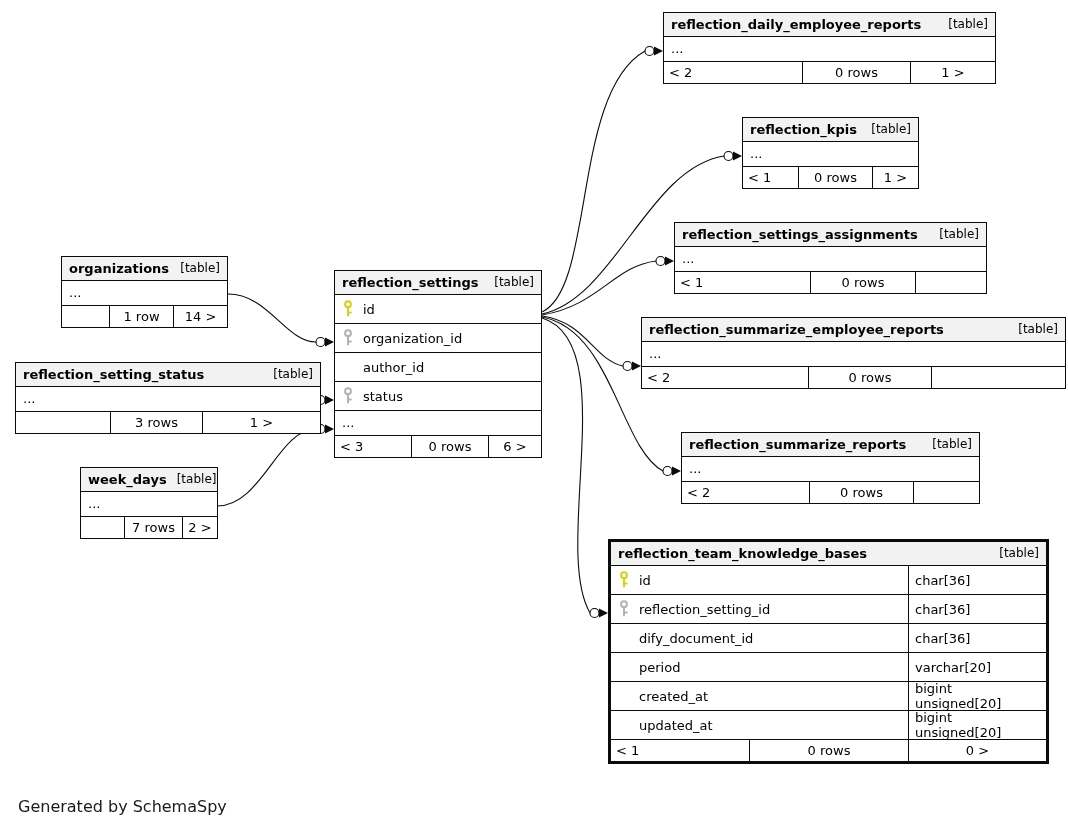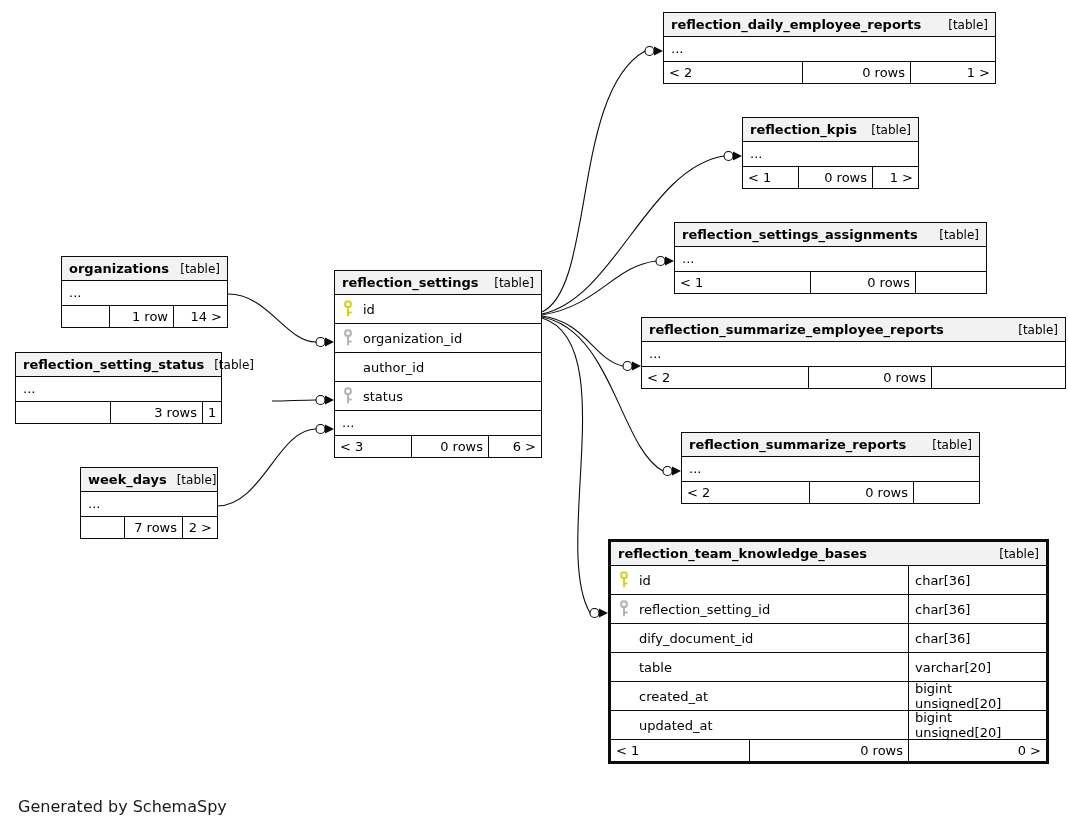--- a/index.html
+++ b/index.html
@@ -1,28 +1,28 @@
 <!DOCTYPE html>
 <html><head>
 <meta charset="utf-8">
 <style>
   html,body{margin:0;padding:0;background:#ffffff;}
   #canvas{position:relative;width:1068px;height:827px;background:#ffffff;
           font-family:"DejaVu Sans","Liberation Sans",sans-serif;color:#000;overflow:hidden;}
   #edges{position:absolute;left:0;top:0;width:1068px;height:827px;}
   .tbl{position:absolute;background:#fff;border:1px solid #0b0b0b;box-sizing:border-box;font-size:13px;}
   .tbl.hl{border-width:3px;}
-  .tbl-header{display:flex;justify-content:space-between;align-items:flex-end;gap:10px;
+  .tbl-header{display:flex;justify-content:space-between;align-items:flex-start;gap:10px;
               background:#f2f2f2;border-bottom:1px solid #0b0b0b;padding:4px 7px;}
   .tbl-name{font-weight:700;font-size:13px;white-space:nowrap;}
   .tbl-tag{font-size:12px;white-space:nowrap;}
   .dots{padding:3px 7px;border-bottom:1px solid #0b0b0b;height:18px;line-height:18px;}
   .tbl-footer{display:flex;}
   .fc{padding:3px 5px;border-right:1px solid #0b0b0b;box-sizing:border-box;white-space:nowrap;overflow:hidden;}
-  .fc.r{text-align:right;}
+  .fc.r{text-align:center;}
   .fc.last{border-right:none;flex:1;}
   .frow{display:flex;align-items:center;gap:9px;border-bottom:1px solid #0b0b0b;padding:0 7px;height:28px;}
   .keyslot{width:12px;flex:0 0 12px;height:18px;display:flex;align-items:center;}
   .krow{display:flex;border-bottom:1px solid #0b0b0b;height:29px;box-sizing:border-box;}
   .kname{flex:1;display:flex;align-items:center;gap:9px;padding:0 7px;}
   .ktype{width:138px;flex:0 0 138px;border-left:1px solid #0b0b0b;display:flex;align-items:center;padding:0 6px;box-sizing:border-box;}
   .note{position:absolute;left:18px;top:797px;font-size:16px;color:#1a1a1a;}
   svg .edge{fill:none;stroke:#0b0b0b;stroke-width:1.1;}
   svg .dot{fill:#fff;stroke:#0b0b0b;stroke-width:1.1;}
   svg .arr{fill:#0b0b0b;stroke:none;}
@@ -86,21 +86,21 @@
       <span class="tbl-tag">[table]</span>
     </div>
     <div class="dots">...</div>
     <div class="tbl-footer">
       <span class="fc" style="width:48px"></span>
       <span class="fc r" style="width:64px">1 row</span>
       <span class="fc r last">14 &gt;</span>
     </div>
   </div>
 
-  <div class="tbl" style="left:15px;top:352px;width:207px">
+  <div class="tbl" style="left:15px;top:362px;width:306px">
     <div class="tbl-header">
       <span class="tbl-name">reflection_setting_status</span>
       <span class="tbl-tag">[table]</span>
     </div>
     <div class="dots">...</div>
     <div class="tbl-footer">
       <span class="fc" style="width:95px"></span>
       <span class="fc r" style="width:92px">3 rows</span>
       <span class="fc r last">1 &gt;</span>
     </div>
@@ -275,21 +275,21 @@
     <div class="krow">
       <span class="kname">
         <span class="keyslot"></span>
         <span>dify_document_id</span>
       </span>
       <span class="ktype">char[36]</span>
     </div>
     <div class="krow">
       <span class="kname">
         <span class="keyslot"></span>
-        <span>table</span>
+        <span>period</span>
       </span>
       <span class="ktype">varchar[20]</span>
     </div>
     <div class="krow">
       <span class="kname">
         <span class="keyslot"></span>
         <span>created_at</span>
       </span>
       <span class="ktype">bigint unsigned[20]</span>
     </div>

